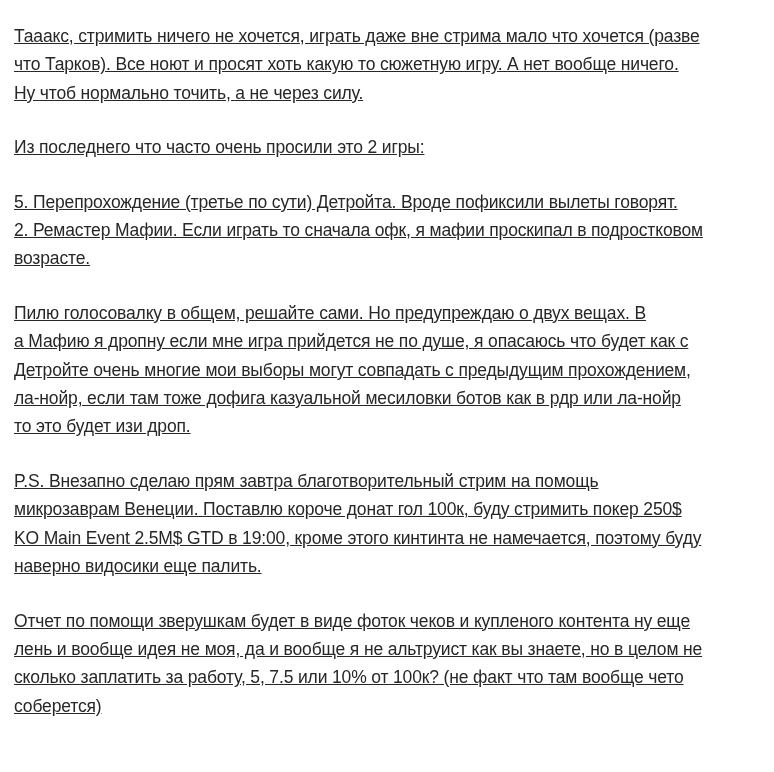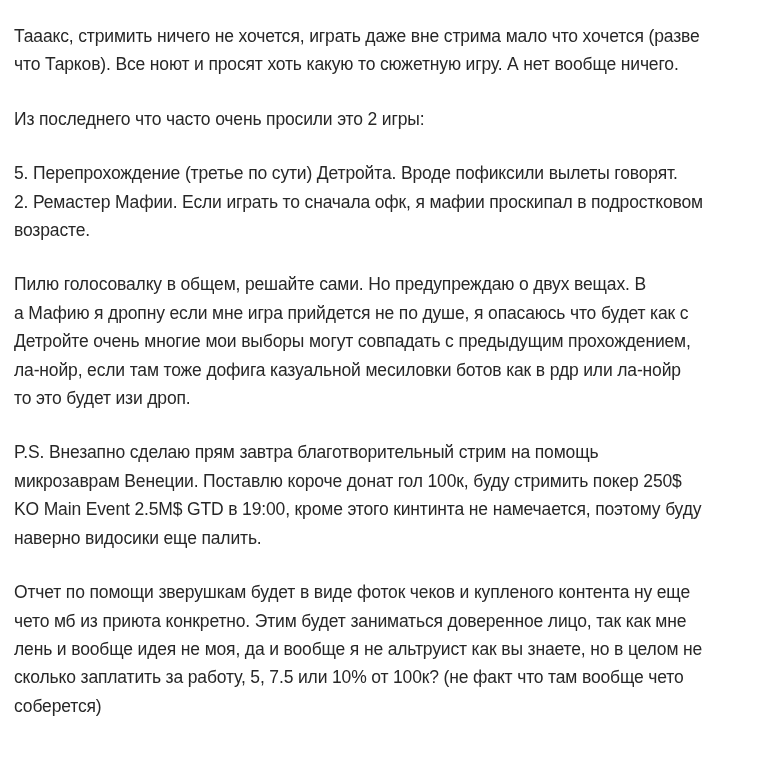--- a/index.html
+++ b/index.html
@@ -22,30 +22,32 @@
     line-height: 28.4px;
     letter-spacing: -0.15px;
     color: #272727;
     font-weight: 400;
   }
   .para {
     margin: 0 0 26px 0;
   }
   .line {
     white-space: nowrap;
+    text-decoration: underline;
   }
 </style>
 </head>
 <body style="background: rgb(255, 255, 255);">
 
 <div class="post" style="color: rgb(39, 39, 39);">
 
   <div class="para">
     <div class="line">Тааакс, стримить ничего не хочется, играть даже вне стрима мало что хочется (разве</div>
     <div class="line">что Тарков). Все ноют и просят хоть какую то сюжетную игру. А нет вообще ничего.</div>
+    <div class="line">Ну чтоб нормально точить, а не через силу.</div>
   </div>
 
   <div class="para">
     <div class="line">Из последнего что часто очень просили это 2 игры:</div>
   </div>
 
   <div class="para">
     <div class="line">5. Перепрохождение (третье по сути) Детройта. Вроде пофиксили вылеты говорят.</div>
     <div class="line">2. Ремастер Мафии. Если играть то сначала офк, я мафии проскипал в подростковом</div>
     <div class="line">возрасте.</div>
@@ -61,19 +63,18 @@
 
   <div class="para">
     <div class="line">P.S. Внезапно сделаю прям завтра благотворительный стрим на помощь</div>
     <div class="line">микрозаврам Венеции. Поставлю короче донат гол 100к, буду стримить покер 250$</div>
     <div class="line">KO Main Event 2.5M$ GTD в 19:00, кроме этого кинтинта не намечается, поэтому буду</div>
     <div class="line">наверно видосики еще палить.</div>
   </div>
 
   <div class="para">
     <div class="line">Отчет по помощи зверушкам будет в виде фоток чеков и купленого контента ну еще</div>
-    <div class="line">чето мб из приюта конкретно. Этим будет заниматься доверенное лицо, так как мне</div>
     <div class="line">лень и вообще идея не моя, да и вообще я не альтруист как вы знаете, но в целом не</div>
     <div class="line">сколько заплатить за работу, 5, 7.5 или 10% от 100к? (не факт что там вообще чето</div>
     <div class="line">соберется)</div>
   </div>
 
 </div>
 
 </body></html>

